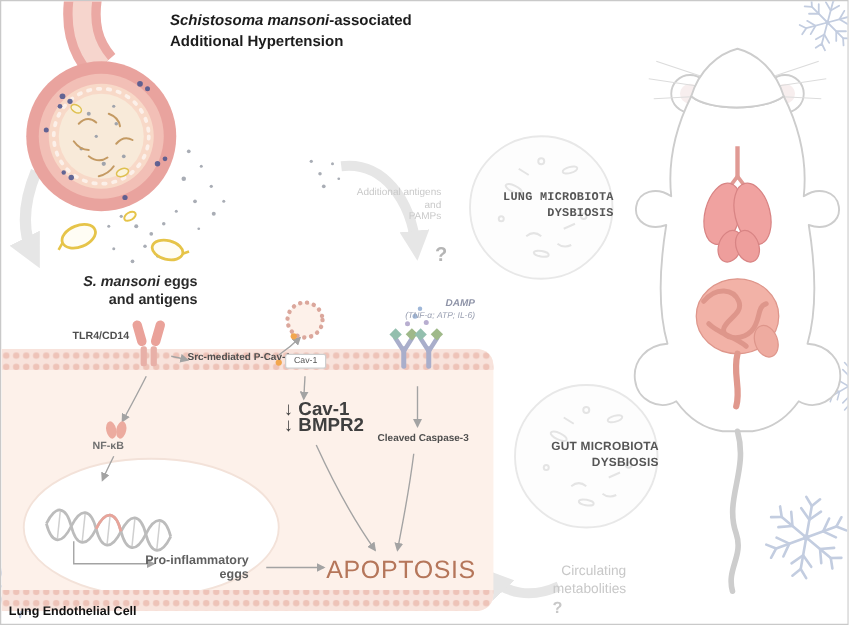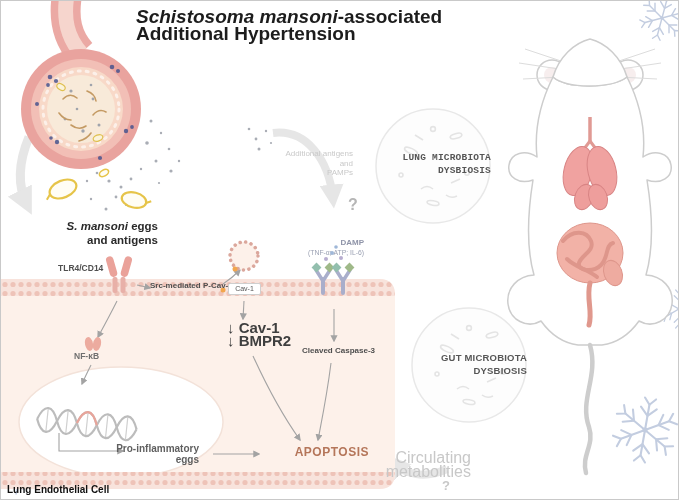--- a/index.html
+++ b/index.html
@@ -7,39 +7,39 @@
   .canvas {
     position:relative; width:679px; height:500px; background:#ffffff;
     border:1px solid #c9c9c9; overflow:hidden;
     font-family:"Liberation Sans", sans-serif;
   }
   .art { position:absolute; left:0; top:0; }
   .lbl { position:absolute; white-space:nowrap; }
   .center { text-align:right; white-space:normal; }
   .it { font-style:italic; }
 
-  .title { left:135px; top:7px; font-size:19px; font-weight:bold; color:#1c1c1c; line-height:17px; }
+  .title { left:135px; top:7px; font-size:12px; font-weight:bold; color:#1c1c1c; line-height:17px; }
   .eggs-label { left:22px; top:218px; width:135px; font-size:11.5px; font-weight:bold; color:#2a2a2a; line-height:14px; }
   .tlr4-label { left:57px; top:262px; font-size:8.5px; font-weight:bold; color:#4f4f4f; }
   .src-label { left:149px; top:280px; font-size:8px; font-weight:bold; color:#4f4f4f; }
   .cav-box { left:227px; top:282px; width:33px; height:12px; background:#fff; border:1px solid #cfcfcf;
              border-radius:2px; font-size:7px; color:#555; line-height:10px; text-align:center; }
   .antigens-note { left:268px; top:148px; width:84px; font-size:8px; color:#c9c9c9; line-height:9.5px; }
-  .damp-label { left:275px; top:237px; width:88px; }
+  .damp-label { left:291px; top:237px; width:88px;font-style:italic; }
   .damp-l1 { font-size:8px; font-weight:bold; color:#8f94a8; line-height:10px; }
   .damp-l2 { font-size:6.8px; color:#9aa0b2; line-height:9px; }
   .down-label { left:226px; top:320px; font-size:15px; font-weight:bold; color:#3f3f3f; line-height:13px; }
   .nfkb-label { left:73px; top:350px; font-size:8.5px; font-weight:bold; color:#6f6f6f; }
   .caspase-label { left:294px; top:345px; width:80px; font-size:8px; font-weight:bold; color:#4f4f4f; }
   .proinf-label { left:110px; top:443px; width:88px; font-size:10px; color:#5f5f5f; line-height:10.5px;font-weight:bold; }
-  .apoptosis { left:260px; top:444px; width:108px; font-size:12px; font-weight:bold; color:#b5765a; letter-spacing:0.5px; }
+  .apoptosis { left:260px; top:444px; width:108px; font-size:20px; font-weight:normal; color:#b5765a; letter-spacing:0.5px; }
   .lung-circle-label { left:374px; top:151px; width:116px; font-size:9.5px; font-weight:bold; color:#565656; line-height:12.5px; letter-spacing:0.2px;font-family:Liberation Mono, monospace; }
   .gut-circle-label { left:410px; top:351px; width:116px; font-size:9.5px; font-weight:bold; color:#565656; line-height:12.5px; letter-spacing:0.2px; }
   .q-top { left:347px; top:195px; font-size:16px; font-weight:bold; color:#b5b5b5; }
-  .circulating { left:382px; top:450px; width:88px; font-size:16px; color:#c8c8c8; line-height:13.5px; }
+  .circulating { left:412px; top:450px; width:88px; font-size:11px; color:#c8c8c8; line-height:13.5px; }
   .q-bottom { left:441px; top:477px; font-size:13px; font-weight:bold; color:#c8c8c8; }
   .cell-caption { left:6px; top:483px; font-size:10px; font-weight:bold; color:#111; }
 </style>
 </head>
 <body>
 
 <div class="canvas">
 
   <svg class="art" width="679" height="500" viewBox="0 0 679 500">
     <defs>

